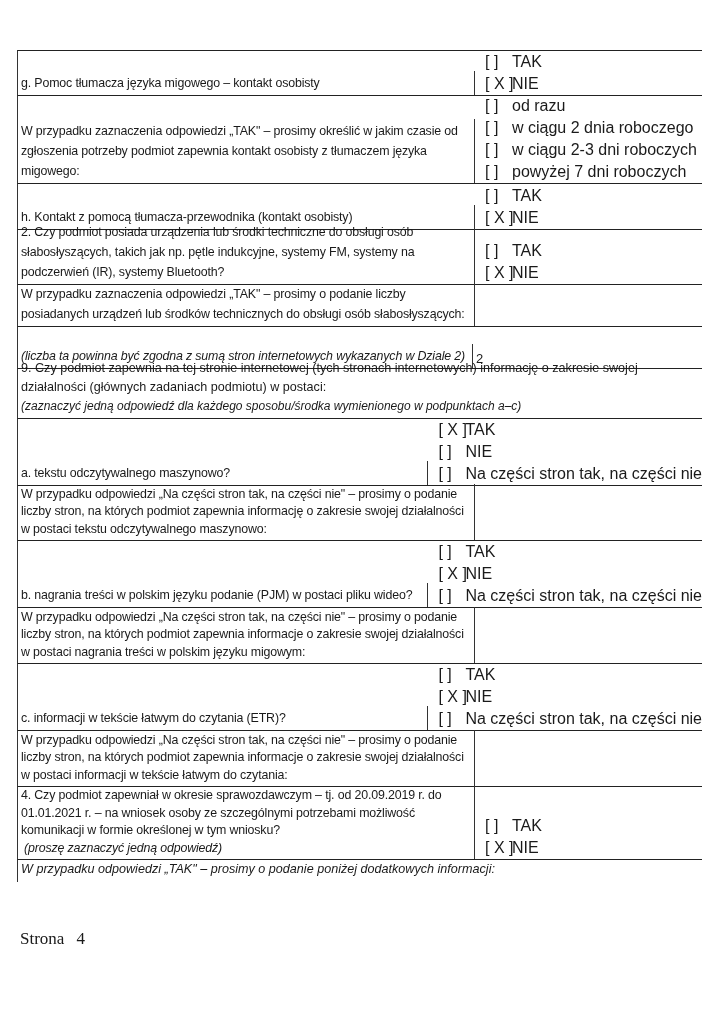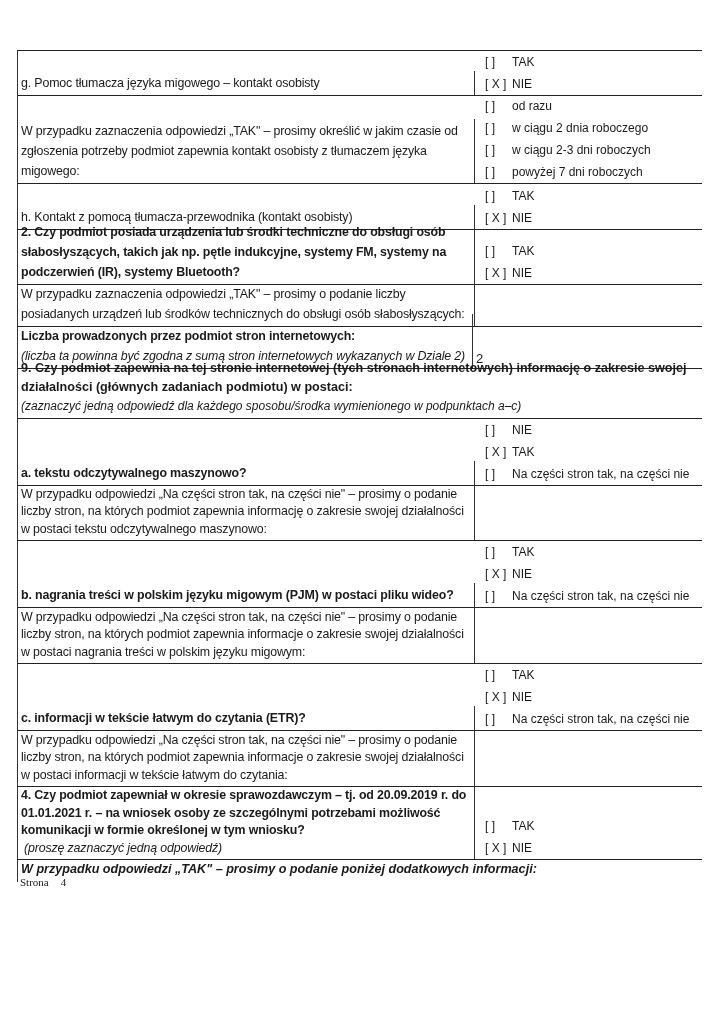--- a/index.html
+++ b/index.html
@@ -5,28 +5,28 @@
   html, body { margin: 0; padding: 0; }
   body {
     width: 722px; height: 1024px; background: #ffffff; position: relative; overflow: hidden;
     font-family: "Liberation Sans", sans-serif; color: #1a1a1a;
   }
   .page { position: absolute; left: 17px; top: 50px; width: 685px; }
   .row { position: relative; display: flex; border-top: 1.6px solid #222; border-left: 1.3px solid #333; box-sizing: border-box; align-items: flex-end; }
   .row.last { border-bottom: 1.6px solid #222; }
   .lc { width: 457px; box-sizing: border-box; border-right: 1.2px solid #333; padding: 2px 3px 2px 3px; font-size: 12.4px; line-height: 20px; letter-spacing: -0.15px; }
   .lc.narrow { width: 455px; }
-  .rc { flex: 1; box-sizing: border-box; padding: 6px 0 0 10px; font-size: 12px; line-height: 22px; }
+  .rc { flex: 1; box-sizing: border-box; padding: 6px 0 0 10px; font-size: 16px; line-height: 22px; }
   .rc.val { padding: 2px 0 0 3px; font-size: 13px; line-height: 18px; }
   .full { flex: 1; padding: 2px 3px; font-size: 12.6px; line-height: 20px; }
-  .b { font-weight: bold; margin-top: 10px; }
+  .b { font-weight: normal; margin-top: 10px; }
   .i { font-style: italic; }
   .opt { display: block; white-space: nowrap; }
   .mark { display: inline-block; width: 27px; letter-spacing: 0; }
-  .footer { position: absolute; left: 20px; top: 876px; font-family: "Liberation Serif", serif; font-size: 11px; }
+  .footer { position: absolute; left: 20px; top: 929px; font-family: "Liberation Serif", serif; font-size: 17px; }
   .footer span + span { margin-left: 12px; }
 </style>
 </head>
 <body>
 
 <div class="page">
 
   <div class="row" style="height:45px">
     <div class="lc">g. Pomoc tłumacza języka migowego – kontakt osobisty</div>
     <div class="rc">
@@ -61,49 +61,48 @@
     </div>
   </div>
 
   <div class="row" style="height:42px">
     <div class="lc">W przypadku zaznaczenia odpowiedzi „TAK" – prosimy o podanie liczby posiadanych urządzeń lub środków technicznych do obsługi osób słabosłyszących:</div>
     <div class="rc val"></div>
   </div>
 
   <div class="row" style="height:42px">
     <div class="lc narrow">
-      <div class="b">Liczba prowadzonych przez podmiot stron internetowych:</div>
       <div class="i">(liczba ta powinna być zgodna z sumą stron internetowych wykazanych w Dziale 2)</div>
     </div>
     <div class="rc val">2</div>
   </div>
 
   <div class="row" style="height:50px; border-right:none">
     <div class="full" style="line-height:19px; padding-top:1px">
       <div class="b">9. Czy podmiot zapewnia na tej stronie internetowej (tych stronach internetowych) informację o zakresie swojej działalności (głównych zadaniach podmiotu) w postaci:</div>
       <div class="i" style="font-size:12px">(zaznaczyć jedną odpowiedź dla każdego sposobu/środka wymienionego w podpunktach a–c)</div>
     </div>
   </div>
 
   <div class="row" style="height:67px">
     <div class="lc b">a. tekstu odczytywalnego maszynowo?</div>
     <div class="rc" style="padding-top:3px">
+      <span class="opt"><span class="mark">[ X ]</span><span>TAK</span></span>
       <span class="opt"><span class="mark">[   ]</span><span>NIE</span></span>
-      <span class="opt"><span class="mark">[ X ]</span><span>TAK</span></span>
       <span class="opt"><span class="mark">[   ]</span><span>Na części stron tak, na części nie</span></span>
     </div>
   </div>
 
   <div class="row" style="height:55px">
     <div class="lc" style="line-height:17.5px">W przypadku odpowiedzi „Na części stron tak, na części nie" – prosimy o podanie liczby stron, na których podmiot zapewnia informację o zakresie swojej działalności w postaci tekstu odczytywalnego maszynowo:</div>
     <div class="rc val"></div>
   </div>
 
   <div class="row" style="height:67px">
-    <div class="lc b">b. nagrania treści w polskim języku migowym (PJM) w postaci pliku wideo?</div>
+    <div class="lc b">b. nagrania treści w polskim języku podanie (PJM) w postaci pliku wideo?</div>
     <div class="rc" style="padding-top:3px">
       <span class="opt"><span class="mark">[   ]</span><span>TAK</span></span>
       <span class="opt"><span class="mark">[ X ]</span><span>NIE</span></span>
       <span class="opt"><span class="mark">[   ]</span><span>Na części stron tak, na części nie</span></span>
     </div>
   </div>
 
   <div class="row" style="height:56px">
     <div class="lc" style="line-height:17.5px">W przypadku odpowiedzi „Na części stron tak, na części nie" – prosimy o podanie liczby stron, na których podmiot zapewnia informacje o zakresie swojej działalności w postaci nagrania treści w polskim języku migowym:</div>
     <div class="rc val"></div>

